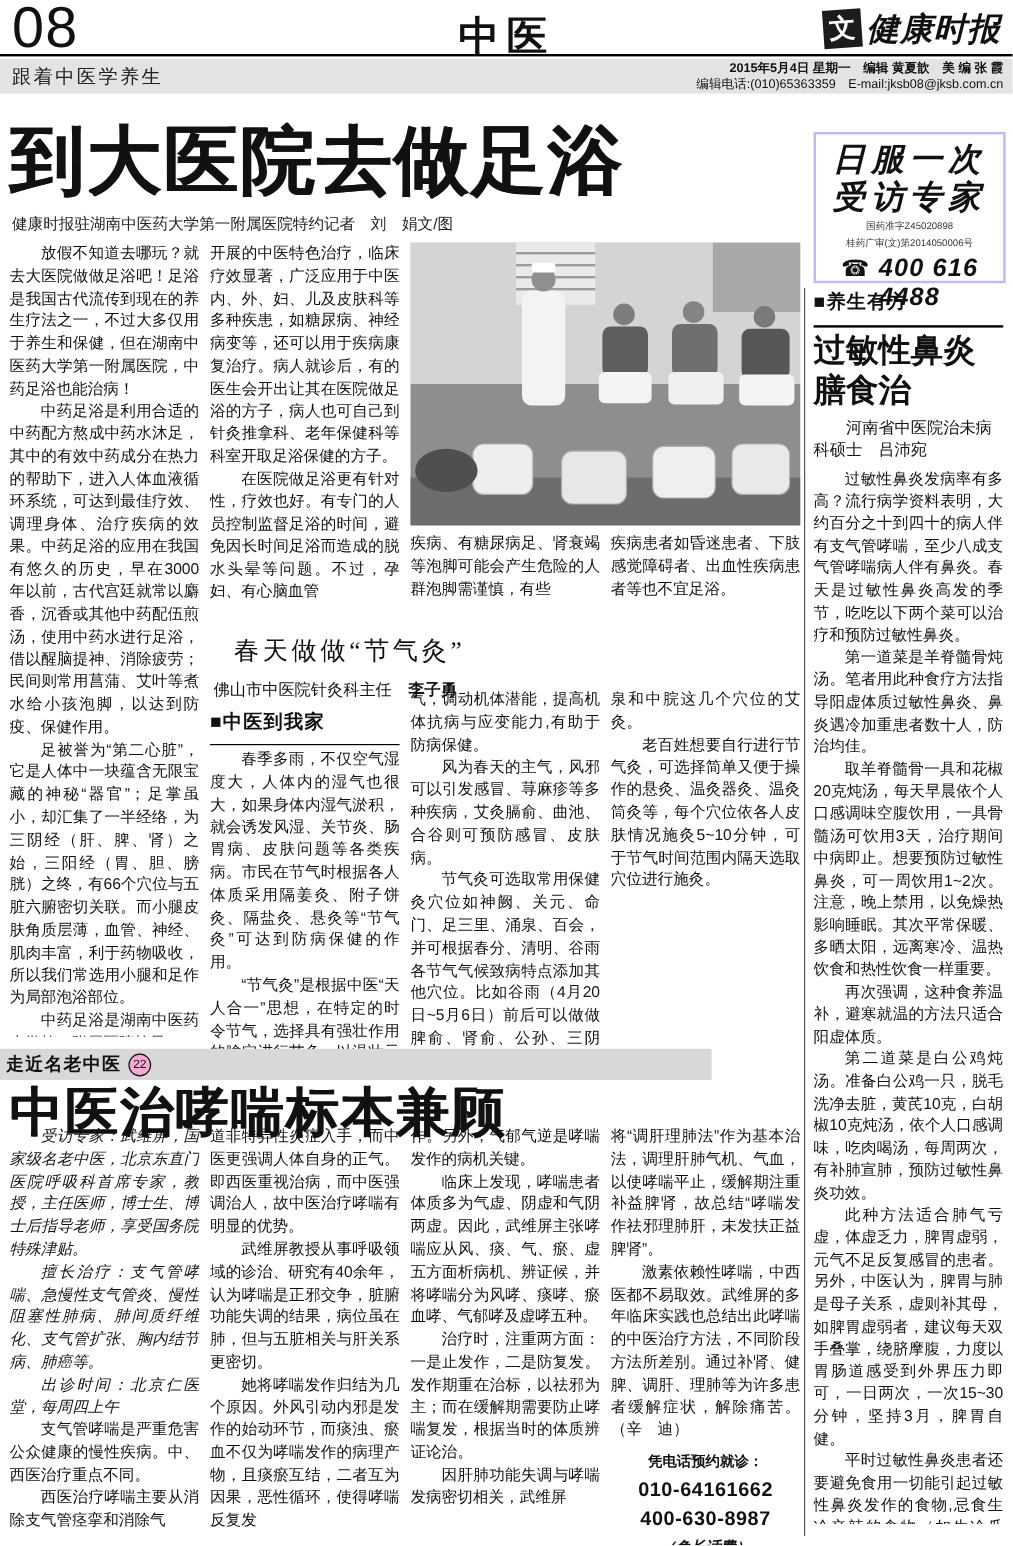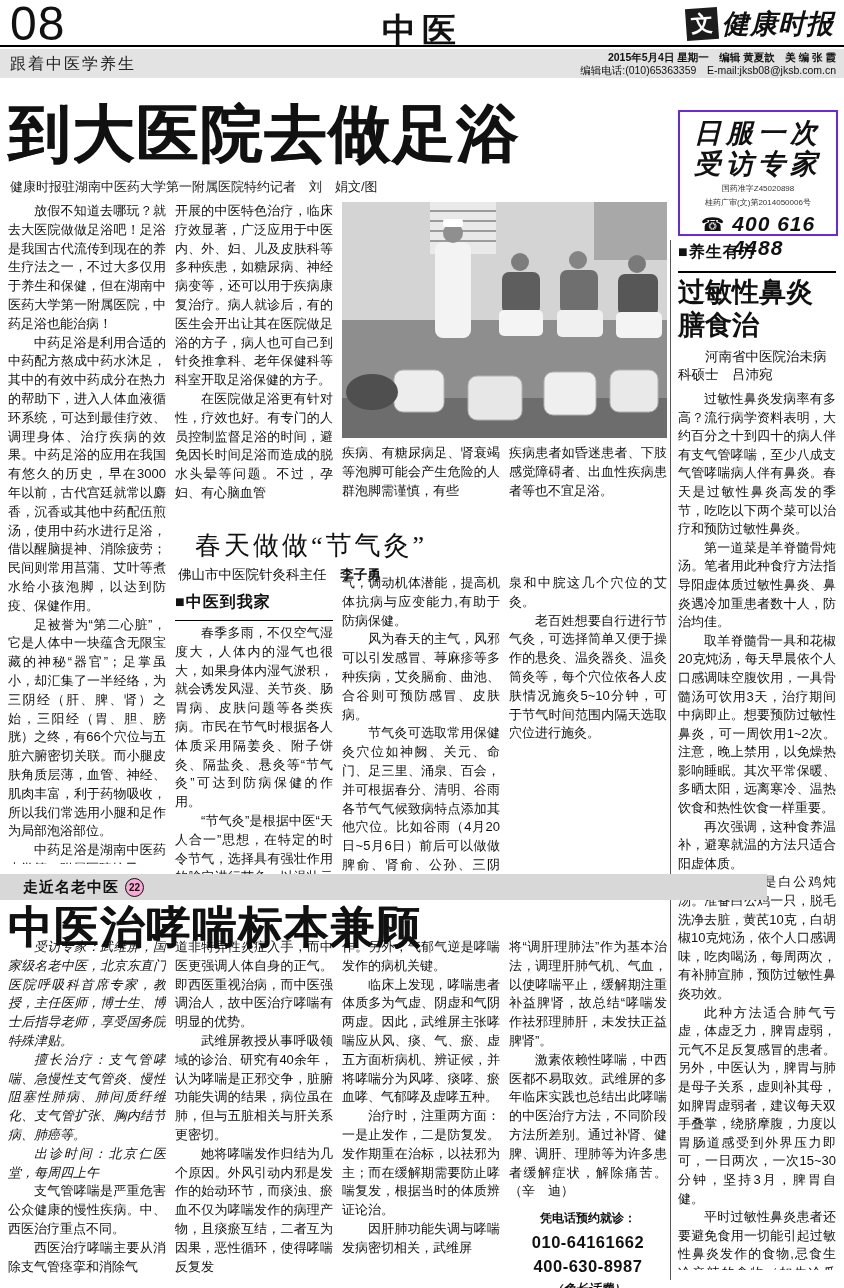--- a/index.html
+++ b/index.html
@@ -20,48 +20,48 @@
   .dateinfo .l1{font-weight:700;}
   
   .lead-headline{position:absolute;left:8px;top:92px;margin:0;font-size:62px;font-weight:900;letter-spacing:2px;
                  font-family:"Liberation Serif","DejaVu Serif",serif;text-shadow:1px 0 0 currentColor;}
   .lead-byline{position:absolute;left:10px;top:178px;font-size:13px;color:#222;}
   .col{position:absolute;font-size:13px;line-height:18.8px;text-align:justify;overflow:hidden;}
   .col p{margin:0;text-indent:2em;}
   .col p.cont{text-indent:0;}
   .photo{position:absolute;left:342px;top:202px;width:325px;height:236px;}
   
-  .adbox{position:absolute;left:678px;top:110px;width:156px;height:116px;border:2px solid #6d28d9;
+  .adbox{position:absolute;left:678px;top:110px;width:156px;height:116px;border:2px solid #c4b5fd;
          text-align:center;padding-top:6px;box-sizing:content-box;}
   .ad-big{font-size:27px;font-weight:900;font-style:italic;letter-spacing:5px;line-height:31px;
           font-family:"Liberation Serif","DejaVu Serif",serif;}
   .ad-small{font-size:8px;color:#333;line-height:10px;margin-top:4px;}
   .ad-phone{font-size:21px;font-weight:900;font-style:italic;margin-top:4px;letter-spacing:1px;}
   .ad-phone .ph-ic{font-style:normal;font-size:19px;}
   
   .vdiv{position:absolute;left:670px;top:240px;width:1px;height:1040px;background:#555;}
   
   .sb-label,.mid-label{font-size:16px;font-weight:900;letter-spacing:1px;}
   .sb-labelwrap{position:absolute;left:678px;top:242px;width:158px;border-bottom:2px solid #000;padding-bottom:8px;}
   .sb-title{position:absolute;left:678px;top:276px;font-size:27px;font-weight:900;line-height:33px;
             font-family:"Liberation Serif","DejaVu Serif",serif;}
   .sb-byline{position:absolute;left:678px;top:348px;width:158px;font-size:13.5px;line-height:18px;
              font-family:"Liberation Serif","DejaVu Serif",serif;text-indent:2em;}
   .sb-body{left:678px;top:390px;width:158px;height:880px;font-size:13px;line-height:18.6px;}
   
-  .mid-title{position:absolute;left:195px;top:528px;margin:0;font-size:26px;font-weight:500;letter-spacing:3px;
+  .mid-title{position:absolute;left:195px;top:528px;margin:0;font-size:21px;font-weight:500;letter-spacing:3px;
              font-family:"Liberation Serif","DejaVu Serif",serif;}
   .mid-byline{position:absolute;left:178px;top:566px;font-size:13.5px;}
   .mid-byline b{margin-left:10px;}
   .mid-labelwrap{position:absolute;left:175px;top:592px;width:158px;border-bottom:1.5px solid #000;padding-bottom:7px;}
   
-  .kicker{position:absolute;left:0;top:874px;width:767px;height:26px;background:#d8d8d8;
-          display:flex;align-items:center;padding-left:23px;box-sizing:border-box;gap:6px;}
+  .kicker{position:absolute;left:0;top:874px;width:593px;height:26px;background:#d8d8d8;
+          display:flex;align-items:center;padding-left:5px;box-sizing:border-box;gap:6px;}
   .kicker-text{font-size:15px;font-weight:700;letter-spacing:1px;}
-  .kicker-badge{width:17px;height:17px;border:1.5px solid #111;border-radius:50%;font-size:10px;font-weight:700;
+  .kicker-badge{width:17px;height:17px;border:1.5px solid #111;border-radius:50%;font-size:10px;font-weight:400;
                 display:flex;align-items:center;justify-content:center;background:#f9a8d4;}
   .bottom-title{position:absolute;left:8px;top:898px;margin:0;font-size:44px;font-weight:900;letter-spacing:2px;
                 font-family:"Liberation Serif","DejaVu Serif",serif;text-shadow:0.8px 0 0 currentColor;}
   .kai p{font-family:"Liberation Serif","DejaVu Serif",serif;font-style:italic;}
   .booking{text-align:center;margin-top:8px;font-weight:700;}
   .bk-label{font-size:12px;}
   .bk-phone{font-size:16.5px;margin-top:5px;letter-spacing:0.5px;}
   .bk-note{font-size:12.5px;margin-top:4px;font-family:"Liberation Serif","DejaVu Serif",serif;font-style:italic;}
 </style>
 </head>

